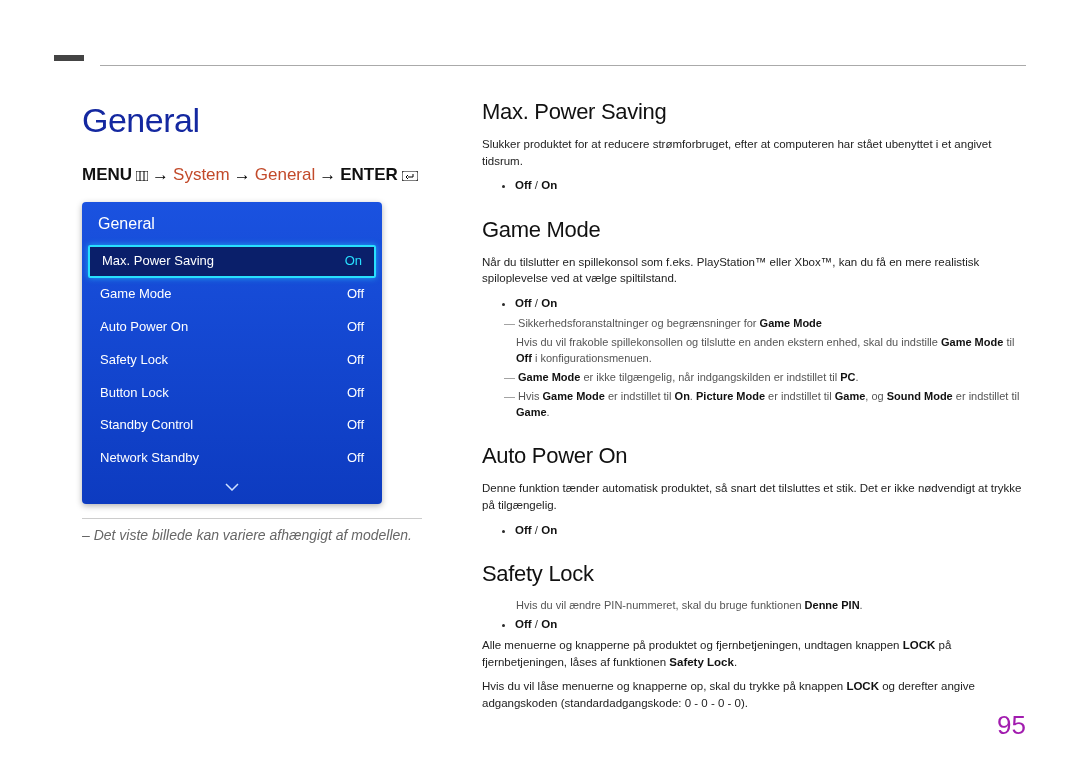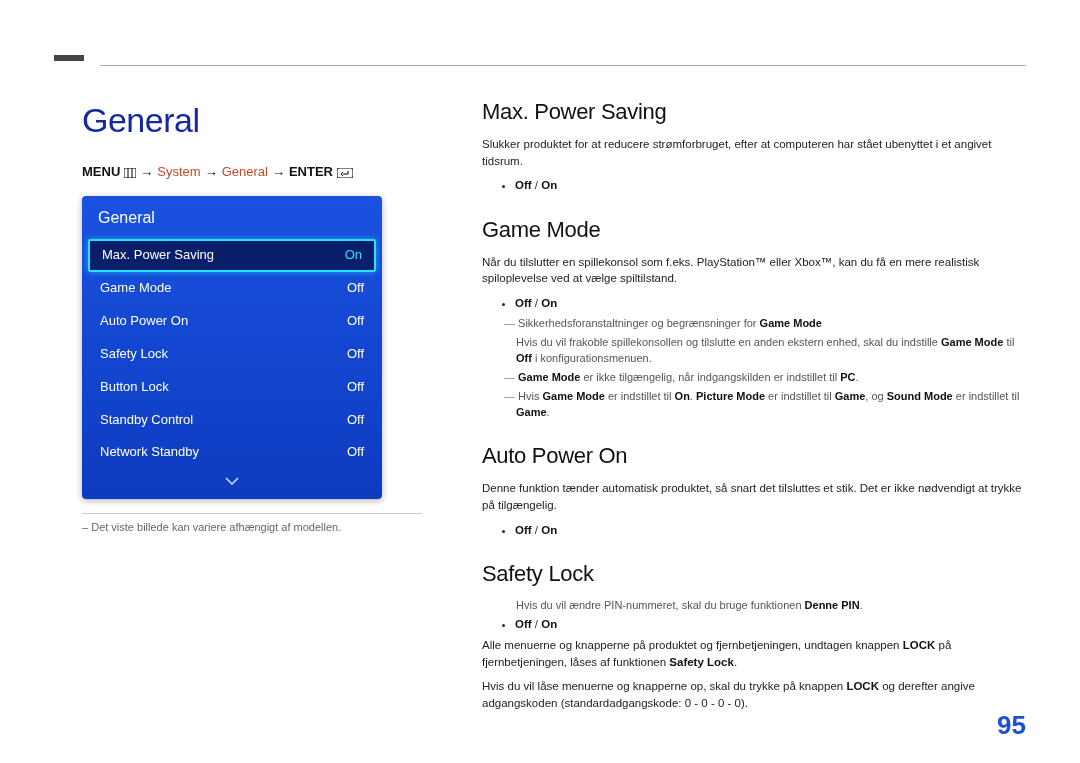--- a/index.html
+++ b/index.html
@@ -46,21 +46,21 @@
 
   
   h1.section-title{
     margin:0 0 18px 0;
     font-size:34px;
     font-weight:400;
     color:var(--samsung-blue);
     letter-spacing:-0.5px;
   }
   .breadcrumb{
-    font-size:13px; font-weight:600; color:#000;
+    font-size:17px; font-weight:600; color:#000;
     display:flex; align-items:center; gap:4px; flex-wrap:wrap;
     margin-bottom:14px;
   }
   .breadcrumb .arrow{font-weight:400;color:#000;}
   .breadcrumb .red{color:var(--accent);font-weight:400;}
   .breadcrumb svg{vertical-align:middle;}
 
   .osd-panel{
     width:300px;
     background:linear-gradient(#1a52e0,#0d3bc0);
@@ -87,21 +87,21 @@
     border-radius:2px;
     padding:5px 12px;
     box-shadow:0 0 6px rgba(40,224,255,0.6);
   }
   .osd-row.selected .osd-val{color:var(--cyan-border);}
   .osd-scroll{
     text-align:center; padding:4px 0 8px 0; color:#cfe0ff;
   }
 
   .left-rule{border:none;border-top:1px solid #ccc;margin:14px 0 6px 0;}
-  .footnote{font-size:11px;color:#666;}
+  .footnote{font-size:14px;color:#666;font-style:italic;}
   .footnote::before{content:"– ";}
 
   
   h2.sub{
     margin:0 0 8px 0;
     font-size:22px;
     font-weight:500;
     color:#111;
     letter-spacing:-0.3px;
   }
@@ -122,22 +122,22 @@
   .red{color:var(--accent);}
   b,.bold{font-weight:600;color:#111;}
   .sep{color:#333;}
 
   .block{margin-bottom:20px;}
 
   .page-number{
     position:absolute;
     right:54px; bottom:18px;
     font-size:26px;
-    color:#1d4ed8;
-    font-weight:700;
+    color:#a21caf;
+    font-weight:400;
   }
 </style>
 </head>
 <body>
 
 <div class="chapter-mark"></div>
 <div class="top-rule"></div>
 
 <div class="page">
 

